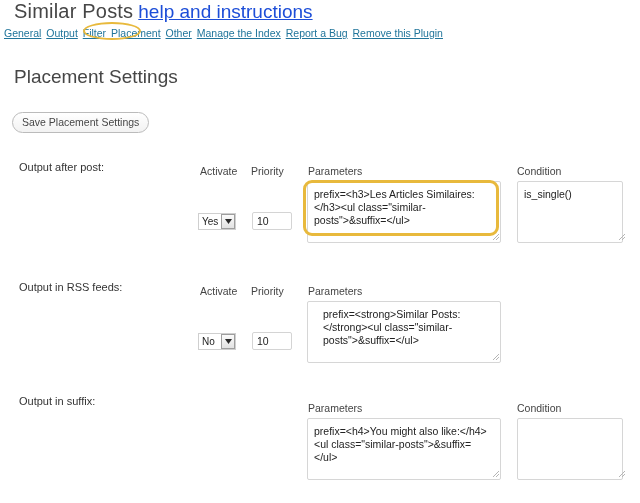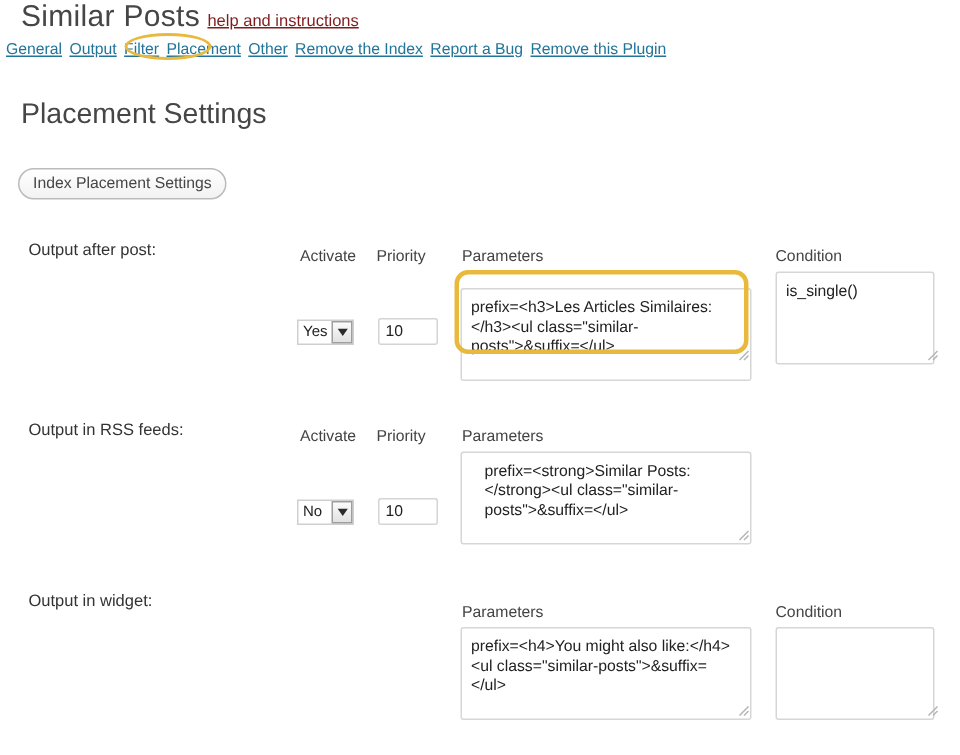--- a/index.html
+++ b/index.html
@@ -24,22 +24,22 @@
     top: 0px;
     white-space: nowrap;
   }
   .plugin-title {
     font-size: 20px;
     font-weight: normal;
     color: #464646;
     letter-spacing: 0.2px;
   }
   .help-link {
-    font-size: 11px;
-    color: #7f1d1d;
+    font-size: 19px;
+    color: #1d4ed8;
     text-decoration: underline;
     margin-left: 5px;
     cursor: pointer;
   }
 
   
   .nav-links {
     position: absolute;
     left: 4px;
     top: 27px;
@@ -209,49 +209,49 @@
 <div class="page-header">
   <span class="plugin-title">Similar Posts</span><a class="help-link">help and instructions</a>
 </div>
 
 <div class="nav-links">
   <a>General</a>
   <a>Output</a>
   <a>Filter</a>
   <a>Placement</a>
   <a>Other</a>
-  <a>Remove the Index</a>
+  <a>Manage the Index</a>
   <a>Report a Bug</a>
   <a>Remove this Plugin</a>
 </div>
 <div class="nav-highlight-ellipse"></div>
 
 <div class="settings-heading">Placement Settings</div>
 
-<button class="save-button">Index Placement Settings</button>
+<button class="save-button">Save Placement Settings</button>
 
 <div class="form-row" style="top:155px;">
   <div class="row-label" style="top:6px;">Output after post:</div>
   <div class="col-head col-activate" style="top:10px;">Activate</div>
   <div class="col-head col-priority" style="top:10px;">Priority</div>
   <div class="col-head col-params" style="top:10px;">Parameters</div>
   <div class="col-head col-condition" style="top:10px;">Condition</div>
 
   <div class="select-wrap" style="top:58px;">
     <span class="sel-value">Yes</span>
     <span class="select-arrow-btn">
       <svg width="7" height="5" viewBox="0 0 7 5">
           <path d="M0 0 L7 0 L3.5 5 Z" fill="#2b2b2b"></path>
         </svg>
     </span>
   </div>
 
   <input class="priority-input" style="top: 57px;" value="10">
 
-  <div class="textarea-box ta-params" style="top:37px;height:62px;">prefix=&lt;h3&gt;Les Articles Similaires:&lt;/h3&gt;&lt;ul class="similar-posts"&gt;&amp;suffix=&lt;/ul&gt;</div>
+  <div class="textarea-box ta-params" style="top:26px;height:62px;">prefix=&lt;h3&gt;Les Articles Similaires:&lt;/h3&gt;&lt;ul class="similar-posts"&gt;&amp;suffix=&lt;/ul&gt;</div>
   <span class="resize-grip" style="left:492px;top:78px;">
     <svg width="8" height="8" viewBox="0 0 8 8">
         <path d="M7 1 L1 7 M7 4 L4 7" stroke="#b5b5b5" stroke-width="1" fill="none"></path>
       </svg>
   </span>
 
   <div class="textarea-box ta-condition" style="top:26px;height:62px;">is_single()</div>
   <span class="resize-grip" style="left:618px;top:78px;">
     <svg width="8" height="8" viewBox="0 0 8 8">
         <path d="M7 1 L1 7 M7 4 L4 7" stroke="#b5b5b5" stroke-width="1" fill="none"></path>
@@ -280,21 +280,21 @@
 
   <div class="textarea-box ta-params" style="top:26px;height:62px;padding-left:15px;">prefix=&lt;strong&gt;Similar Posts:&lt;/strong&gt;&lt;ul class="similar-posts"&gt;&amp;suffix=&lt;/ul&gt;</div>
   <span class="resize-grip" style="left:492px;top:78px;">
     <svg width="8" height="8" viewBox="0 0 8 8">
         <path d="M7 1 L1 7 M7 4 L4 7" stroke="#b5b5b5" stroke-width="1" fill="none"></path>
       </svg>
   </span>
 </div>
 
 <div class="form-row" style="top:392px;">
-  <div class="row-label" style="top:3px;">Output in widget:</div>
+  <div class="row-label" style="top:3px;">Output in suffix:</div>
   <div class="col-head col-params" style="top:10px;">Parameters</div>
   <div class="col-head col-condition" style="top:10px;">Condition</div>
 
   <div class="textarea-box ta-params" style="top:26px;height:62px;">prefix=&lt;h4&gt;You might also like:&lt;/h4&gt;&lt;ul class="similar-posts"&gt;&amp;suffix=&lt;/ul&gt;</div>
   <span class="resize-grip" style="left:492px;top:78px;">
     <svg width="8" height="8" viewBox="0 0 8 8">
         <path d="M7 1 L1 7 M7 4 L4 7" stroke="#b5b5b5" stroke-width="1" fill="none"></path>
       </svg>
   </span>
 

